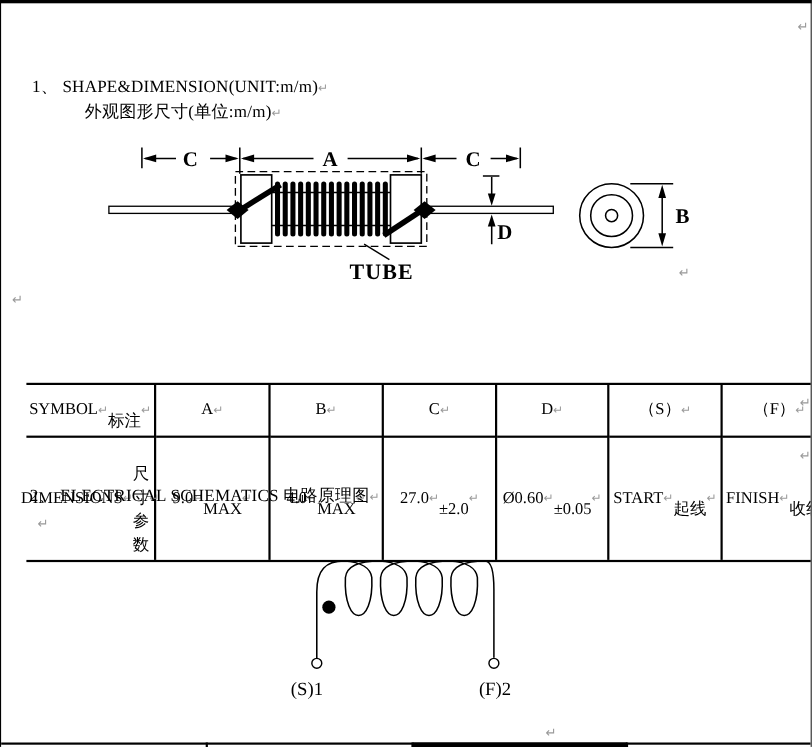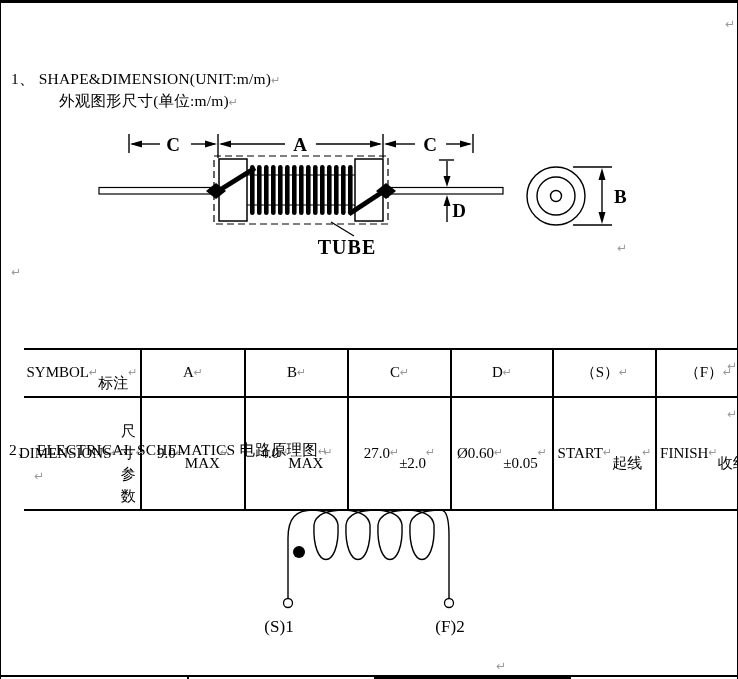--- a/index.html
+++ b/index.html
@@ -2,21 +2,21 @@
 <html><head>
 <meta charset="utf-8">
 <style>
   html,body { margin:0; padding:0; background:#e8e8e8; }
   .page {
     position:relative; width:738px; height:679px; background:#ffffff;
     font-family:"Liberation Serif", serif; color:#000; overflow:hidden;
     border-top:3px solid #000; border-left:1px solid #000; border-right:1px solid #000;
     box-sizing:border-box;
   }
-  .sec-title { position:absolute; font-size:15.5px; letter-spacing:0.2px; white-space:pre; }
+  .sec-title { position:absolute; font-size:15.5px; letter-spacing:0.2px; white-space:pre;margin-left:18px; }
   .sec1-l1 { left:10px; top:66px; }
   .sec1-l2 { left:58px; top:88px; }
   .sec2    { left:8px;  top:437px; }
   .pm { color:#9a9a9a; font-size:11px; font-family:"DejaVu Sans",sans-serif; }
   .pm-abs { position:absolute; color:#9a9a9a; font-size:12px; font-family:"DejaVu Sans",sans-serif; }
   svg { position:absolute; }
   svg text { font-family:"Liberation Serif", serif; fill:#000; }
   .dim-label { font-size:19px; font-weight:bold; }
   .tube-label { font-size:20px; font-weight:bold; letter-spacing:1px; }
   .term-label { font-size:17px; }

